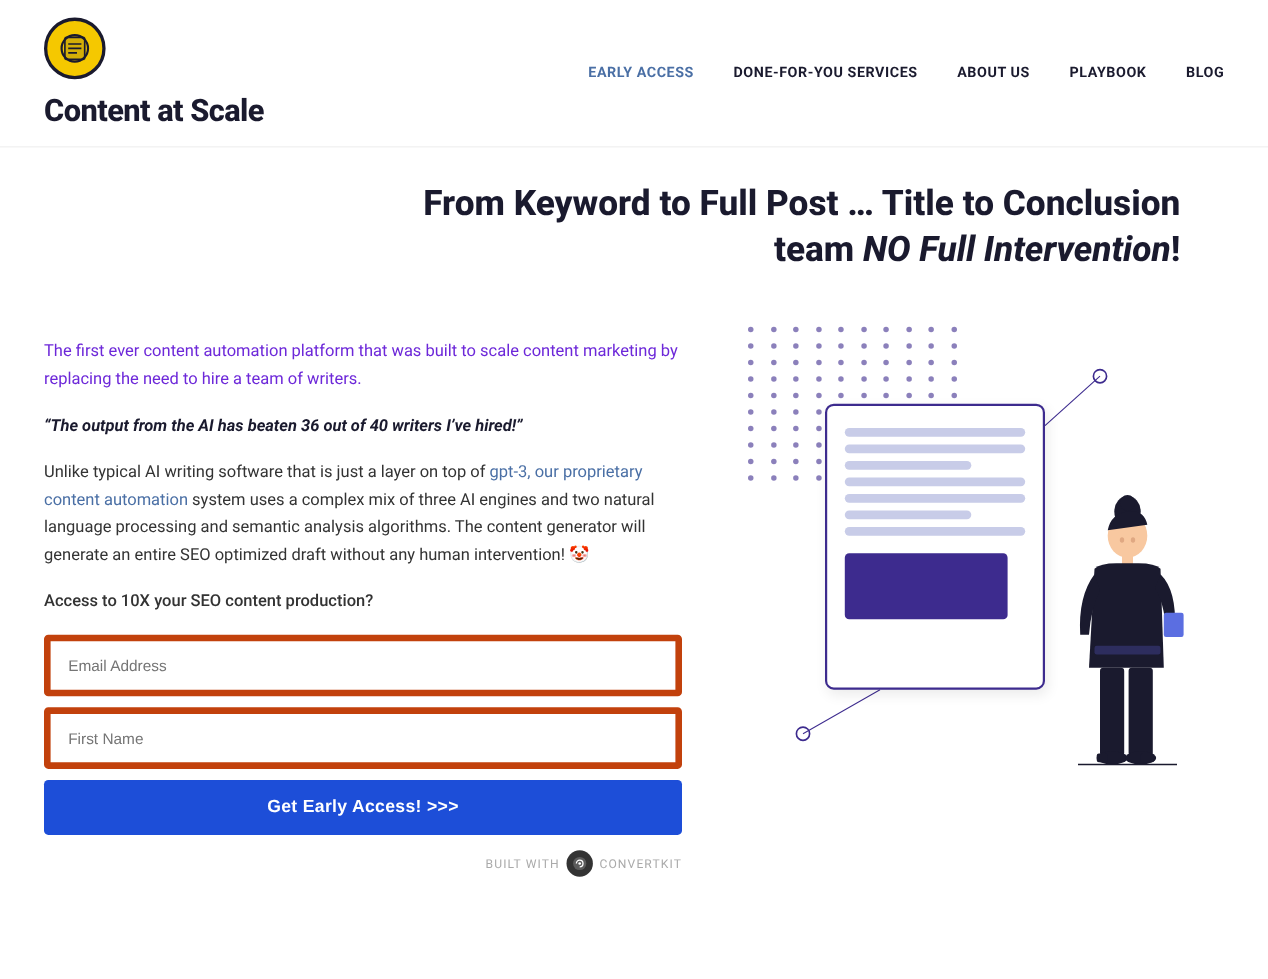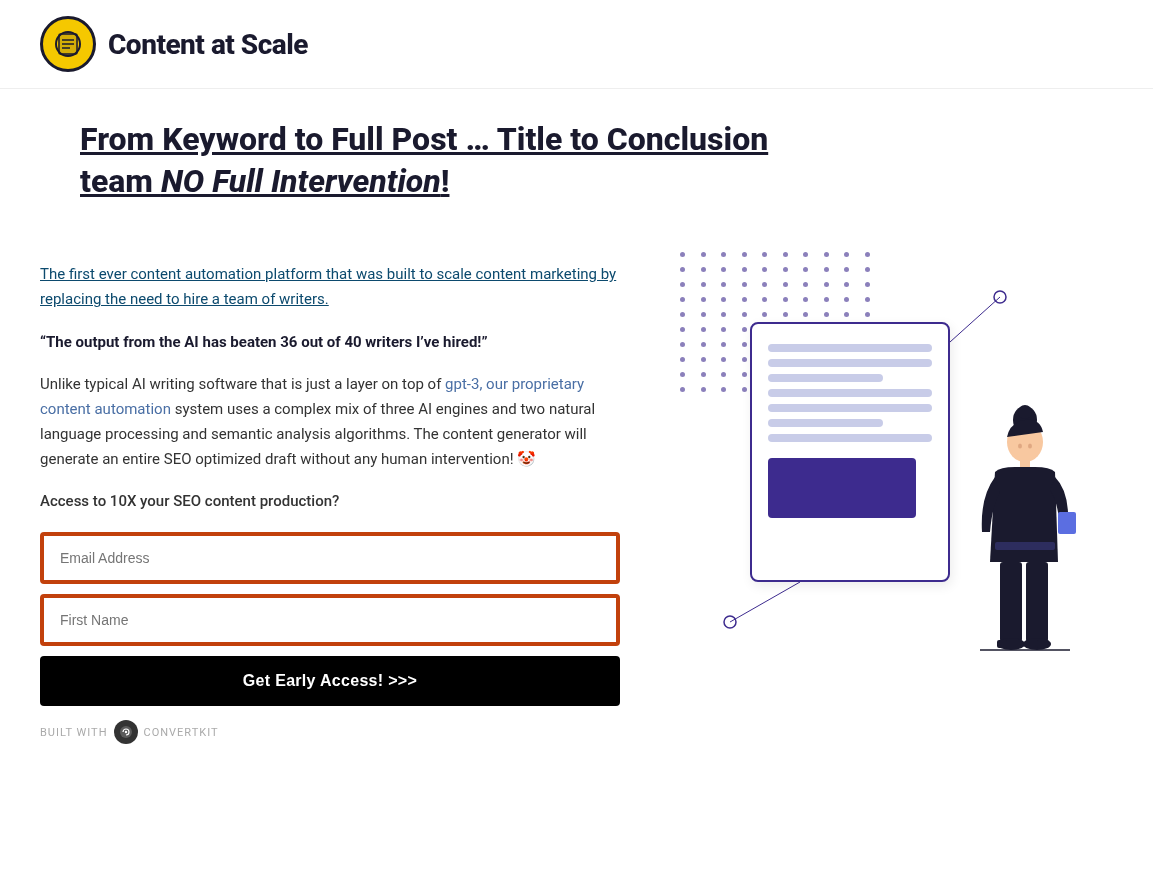--- a/index.html
+++ b/index.html
@@ -12,22 +12,22 @@
     
     header {
       display: flex;
       align-items: center;
       justify-content: space-between;
       padding: 16px 40px;
       border-bottom: 1px solid #eee;
     }
     .logo-area {
       display: flex;
-      align-items: center;
       gap: 12px;
+      flex-direction: column;
     }
     .logo-icon {
       width: 56px;
       height: 56px;
       border-radius: 50%;
       background: #f5c800;
       border: 3px solid #1a1a2e;
       display: flex;
       align-items: center;
       justify-content: center;
@@ -82,79 +82,78 @@
       color: #1a1a2e;
       line-height: 1.3;
       margin-bottom: 0;
     }
     .hero-heading em {
       font-style: italic;
       font-weight: 800;
     }
     
     .hero-full {
-      text-align: left;
+      text-align: right;
       padding: 30px 80px 20px 80px;
-      text-decoration: underline;
     }
     
     .content-section p {
       font-size: 15px;
       line-height: 1.65;
       margin-bottom: 18px;
       color: #333;
     }
     .content-section p.orange-text {
-      color: #0c4a6e;
-      text-decoration: underline;
+      color: #6d28d9;
     }
     .content-section p.quote {
       font-weight: 700;
+      font-style: italic;
       color: #1a1a2e;
       font-size: 15px;
     }
     .link-blue {
       color: #4a6fa5;
     }
     
     .form-section {
       margin-top: 10px;
     }
     .form-section input {
       width: 100%;
       padding: 14px 16px;
-      border: 4px solid #c2410c;
+      border: 6px solid #c2410c;
       border-radius: 4px;
       font-size: 14px;
       margin-bottom: 10px;
       outline: none;
       color: #999;
     }
     .form-section button {
       width: 100%;
       padding: 16px;
-      background: #000000;
+      background: #1d4ed8;
       color: #fff;
       border: none;
       border-radius: 4px;
       font-size: 16px;
       font-weight: 700;
       cursor: pointer;
       letter-spacing: 0.3px;
     }
     .built-with {
       text-align: center;
       margin-top: 14px;
       font-size: 11px;
       color: #aaa;
       letter-spacing: 1px;
       text-transform: uppercase;
       display: flex;
       align-items: center;
-      justify-content: flex-start;
+      justify-content: flex-end;
       gap: 6px;
     }
     .convertkit-logo {
       width: 24px;
       height: 24px;
       border-radius: 50%;
       background: #333;
       display: inline-flex;
       align-items: center;
       justify-content: center;
@@ -262,20 +261,27 @@
         <rect x="4" y="3" width="20" height="22" rx="2" fill="#1a1a2e" opacity="0.15"></rect>
         <rect x="5" y="4" width="18" height="20" rx="2" fill="none" stroke="#1a1a2e" stroke-width="1.5"></rect>
         <line x1="8" y1="10" x2="20" y2="10" stroke="#1a1a2e" stroke-width="1.5"></line>
         <line x1="8" y1="14" x2="20" y2="14" stroke="#1a1a2e" stroke-width="1.5"></line>
         <line x1="8" y1="18" x2="16" y2="18" stroke="#1a1a2e" stroke-width="1.5"></line>
         <circle cx="14" cy="14" r="12" stroke="#1a1a2e" stroke-width="2" fill="none"></circle>
       </svg>
     </div>
     <span class="logo-title">Content at Scale</span>
   </div>
+  <nav>
+    <a href="#" class="early-access">EARLY ACCESS</a>
+    <a href="#">DONE-FOR-YOU SERVICES</a>
+    <a href="#">ABOUT US</a>
+    <a href="#">PLAYBOOK</a>
+    <a href="#">BLOG</a>
+  </nav>
 </header>
 
 <div class="hero-full">
   <h1 class="hero-heading">
     <span>From Keyword to Full Post … Title to Conclusion</span><br>
     <span>team </span><em>NO Full Intervention</em><span>!</span>
   </h1>
 </div>
 
 <main>

